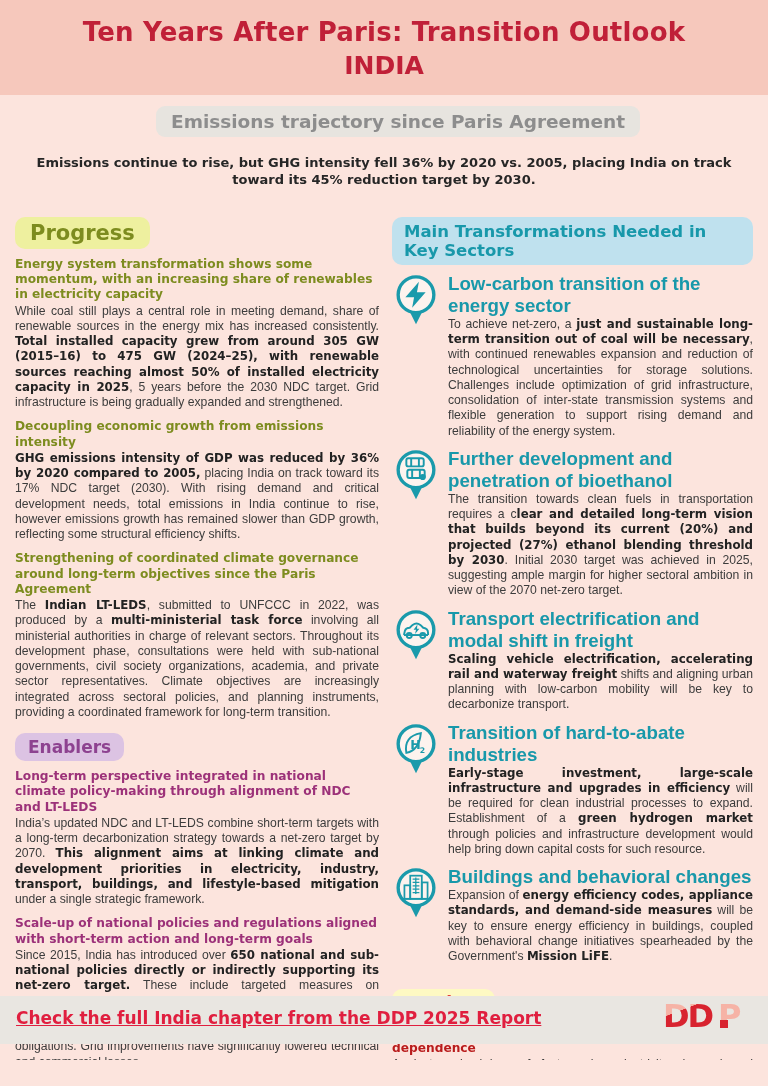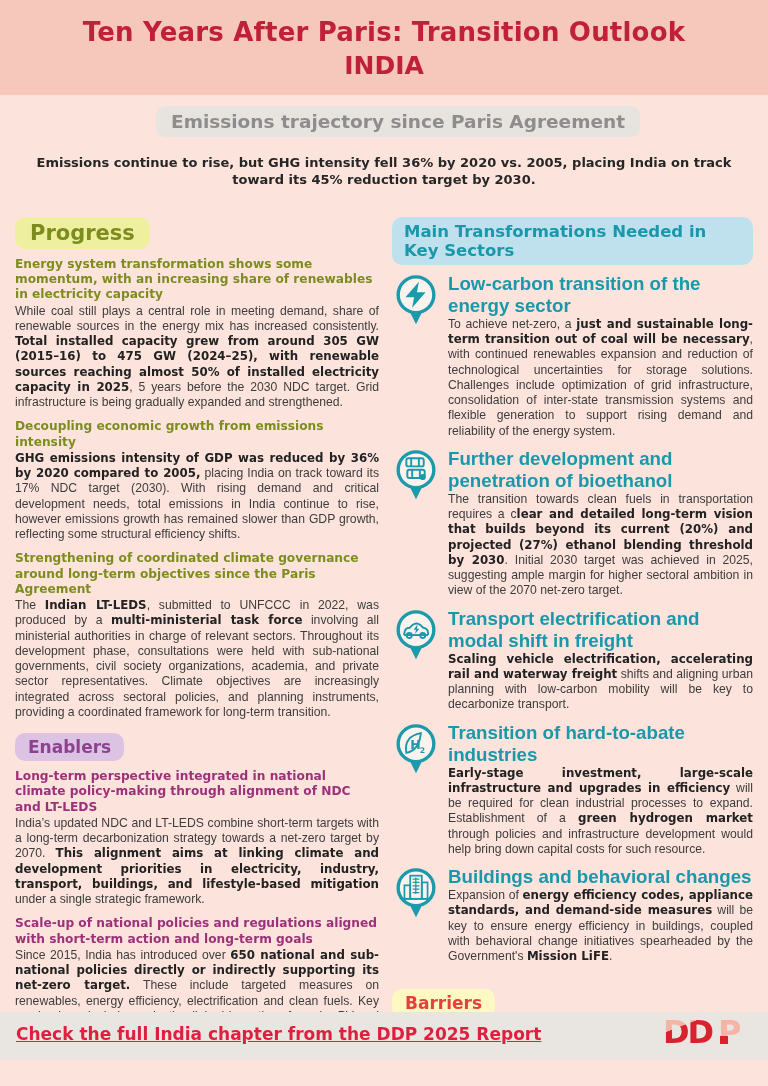--- a/index.html
+++ b/index.html
@@ -29,21 +29,21 @@
   .para { margin-bottom: 9px; }
   .para h3 { font-family: "DejaVu Sans", sans-serif; font-size: 12.2px; font-weight: 700; line-height: 1.25; margin-bottom: 1px; }
   .h-olive { color: #7d8c1f; } .h-purple { color: #9c3179; } .h-teal { color: #1898aa; } .h-red { color: #b91c1c; }
   .body { font-size: 12.2px; line-height: 1.25; text-align: justify; color: #3c3c3c; }
   .body .b { font-weight: 700; color: #222; font-family: "DejaVu Sans", sans-serif; font-size: 11.8px; }
 
   .sector { display: flex; gap: 8px; margin-bottom: 9px; align-items: flex-start; }
   .pin { flex: 0 0 48px; width: 48px; margin-top: 1px; }
   .sector .txt { flex: 1; min-width: 0; }
 
-  .footer { position: absolute; left: 0; bottom: 0; width: 768px; height: 48px; background: #e9e6e1;
+  .footer { position: absolute; left: 0; bottom: 16px; width: 768px; height: 48px; background: #e9e6e1;
             display: flex; align-items: center; justify-content: space-between; padding: 0 18px 4px 16px; }
   .footer a { font-family: "DejaVu Sans", sans-serif; font-weight: 800; font-size: 17px; color: #e01f3f; text-decoration: underline; }
 </style>
 </head>
 <body>
 
 <div class="page">
 
   <div class="hdr">
     <h1>Ten Years After Paris: Transition Outlook</h1>

